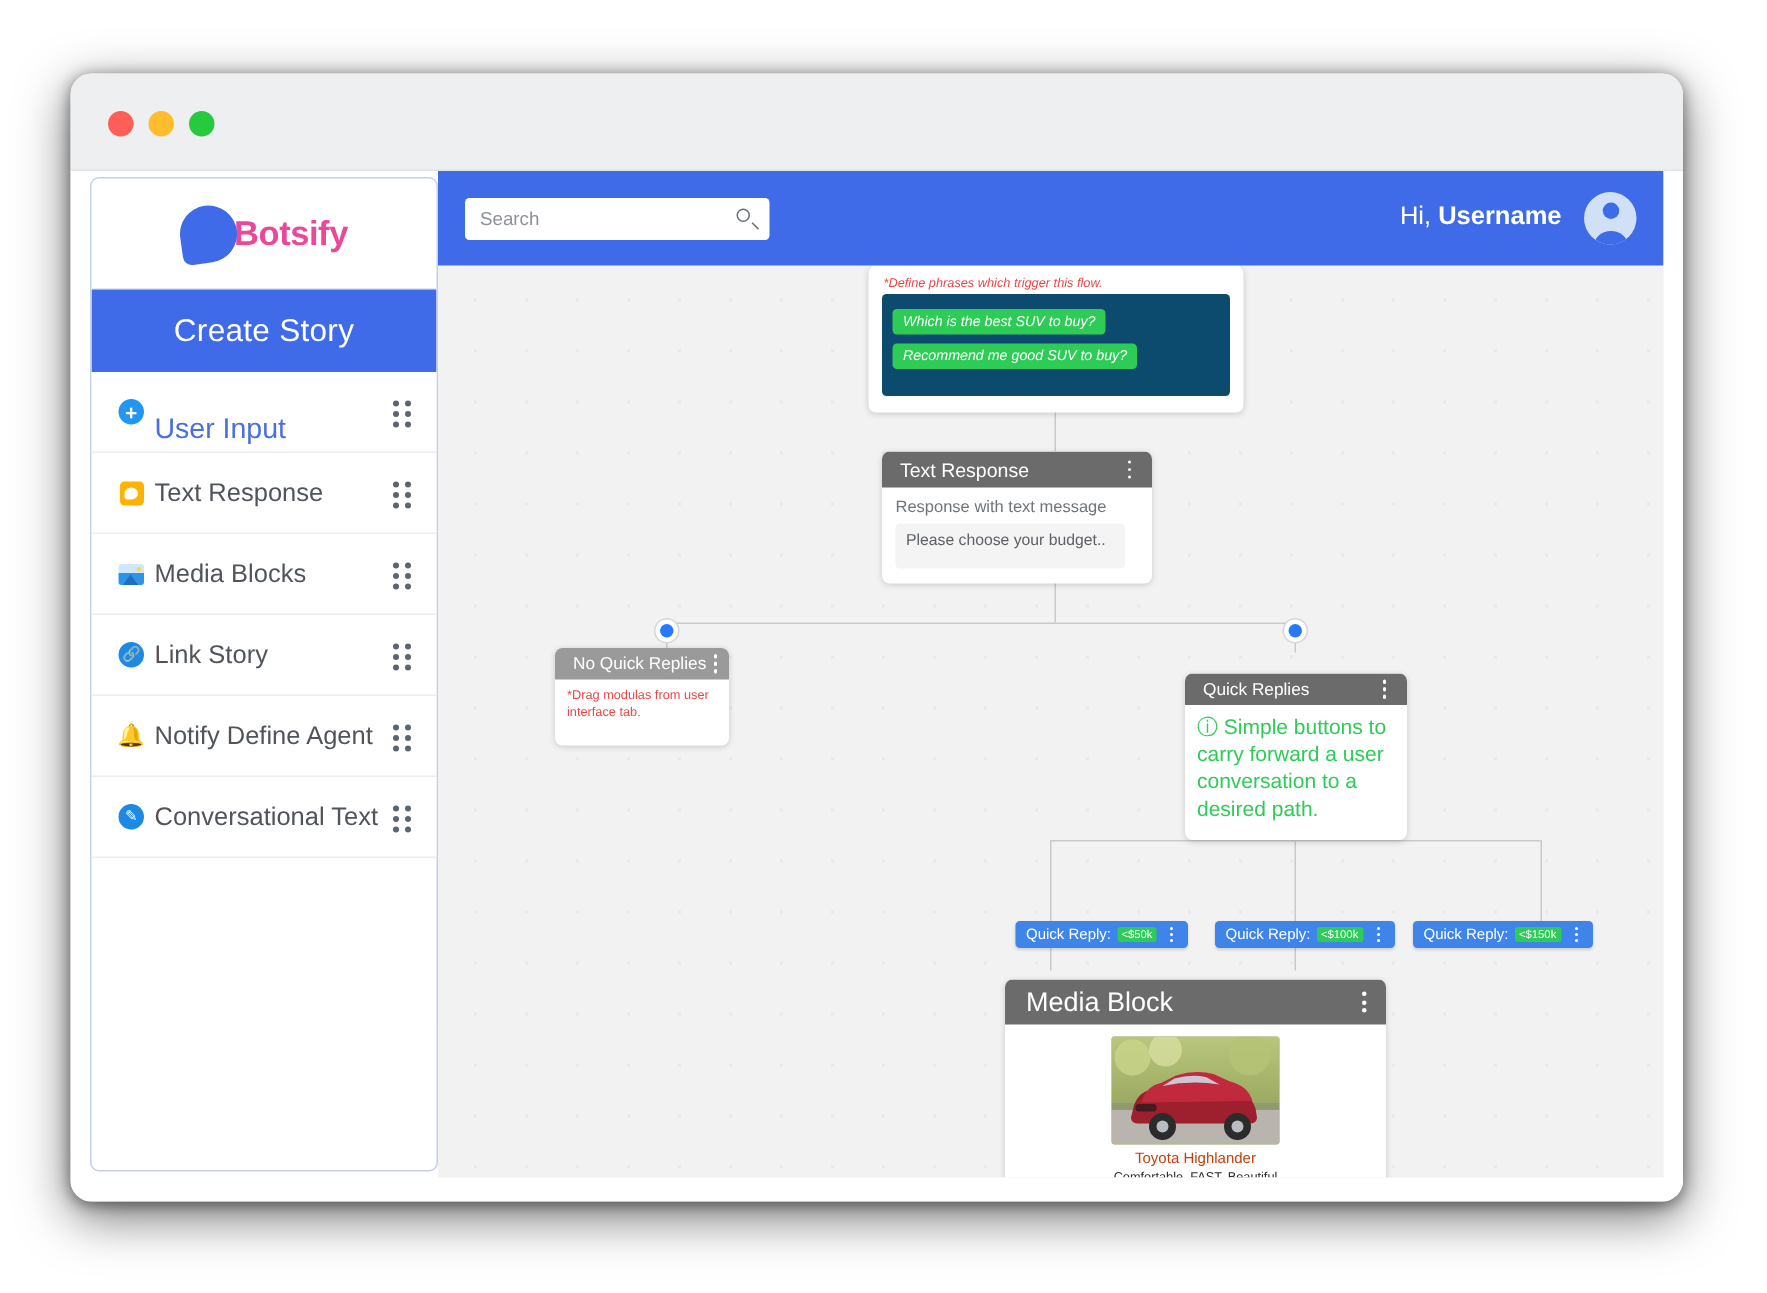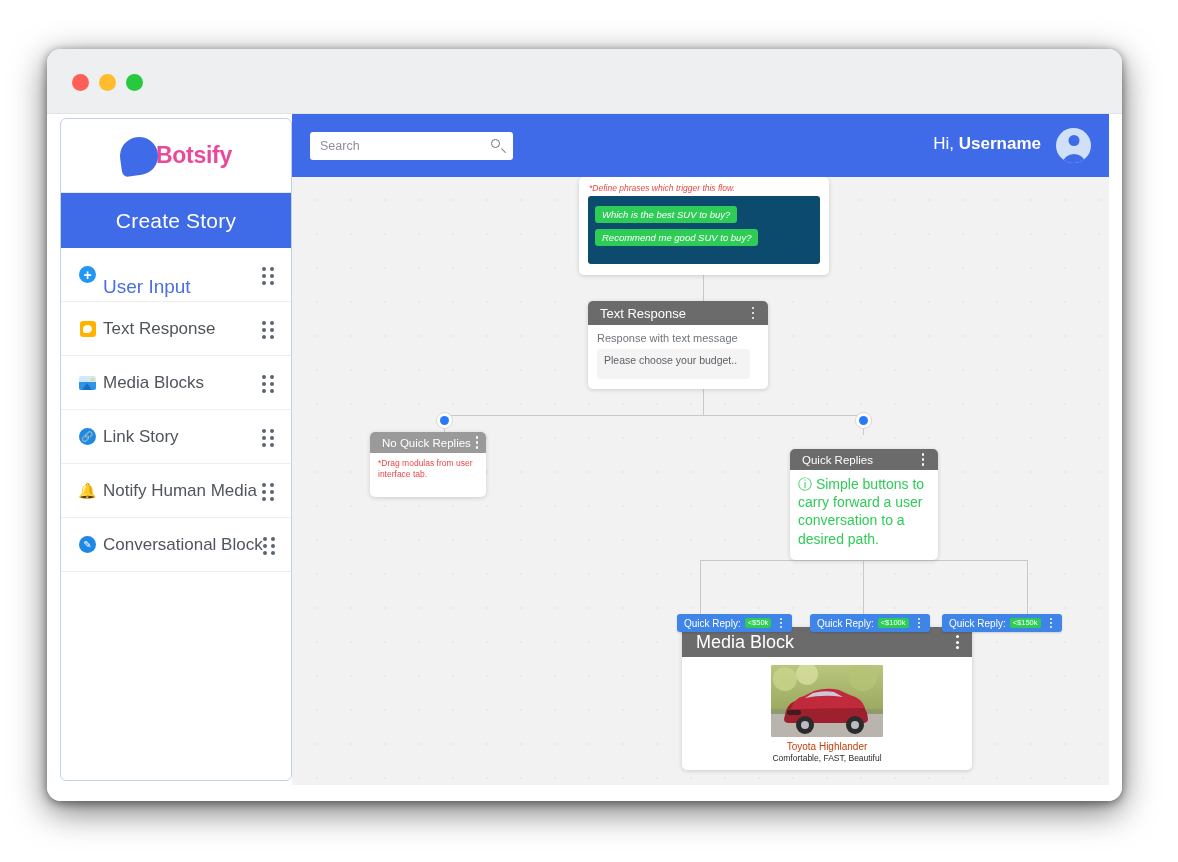--- a/index.html
+++ b/index.html
@@ -348,21 +348,21 @@
     line-height: 1;
     white-space: nowrap;
   }
   .chip .kebab { height: 12px; gap: 2px; }
   .chip .kebab i { width: 2px; height: 2px; }
   #chip-0 { left: 385px; top: 437px; }
   #chip-1 { left: 518px; top: 437px; }
   #chip-2 { left: 650px; top: 437px; }
 
   
-  #node-media { left: 378px; top: 450px; width: 290px; margin-left: 12px; }
+  #node-media { left: 378px; top: 476px; width: 254px; }
   #node-media .node-head { height: 30px; font-size: 18px; padding-left: 14px; }
   #node-media .node-head .kebab { height: 20px; }
   #node-media .node-head .kebab i { width: 3px; height: 3px; }
   #node-media .body { padding: 8px 10px 7px 10px; text-align: center; }
   #car-photo {
     width: 112px; height: 72px;
     margin: 0 auto 4px auto;
     border-radius: 2px;
     overflow: hidden;
     position: relative;
@@ -452,36 +452,36 @@
             <i></i>
             <i></i>
             <i></i>
           </span>
       </div>
 
       <div class="nav-item">
         <span class="nav-ico">
             <span class="ico-bell">🔔</span>
           </span>
-        <span class="nav-label">Notify Human Media</span>
+        <span class="nav-label">Notify Define Agent</span>
         <span class="grip">
             <i></i>
             <i></i>
             <i></i>
             <i></i>
             <i></i>
             <i></i>
           </span>
       </div>
 
       <div class="nav-item">
         <span class="nav-ico">
             <span class="ico-form">✎</span>
           </span>
-        <span class="nav-label">Conversational Block</span>
+        <span class="nav-label">Conversational Text</span>
         <span class="grip">
             <i></i>
             <i></i>
             <i></i>
             <i></i>
             <i></i>
             <i></i>
           </span>
       </div>
 

